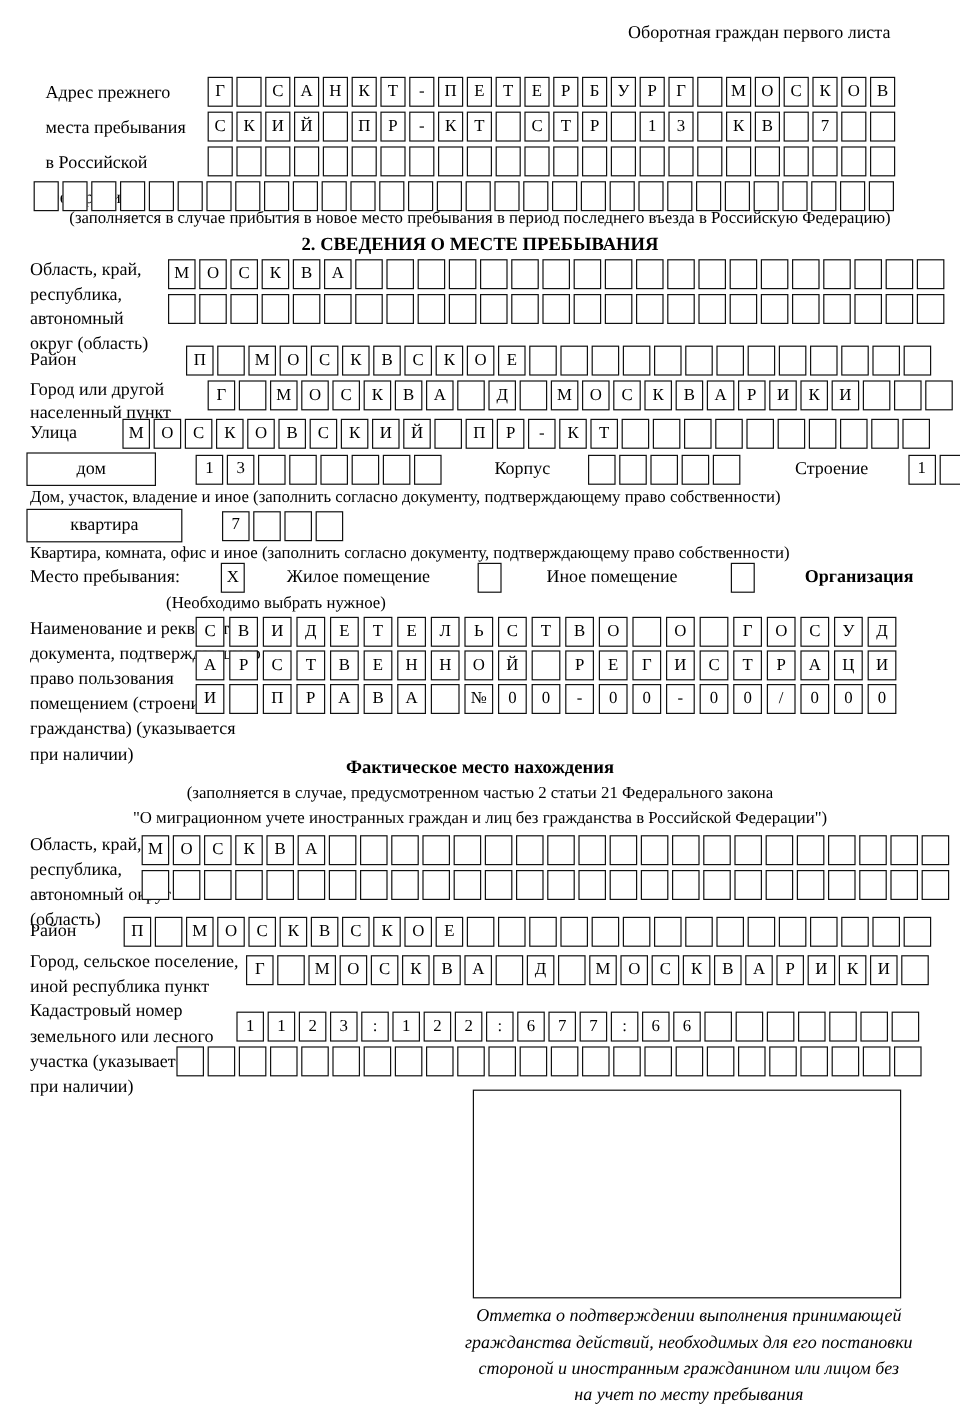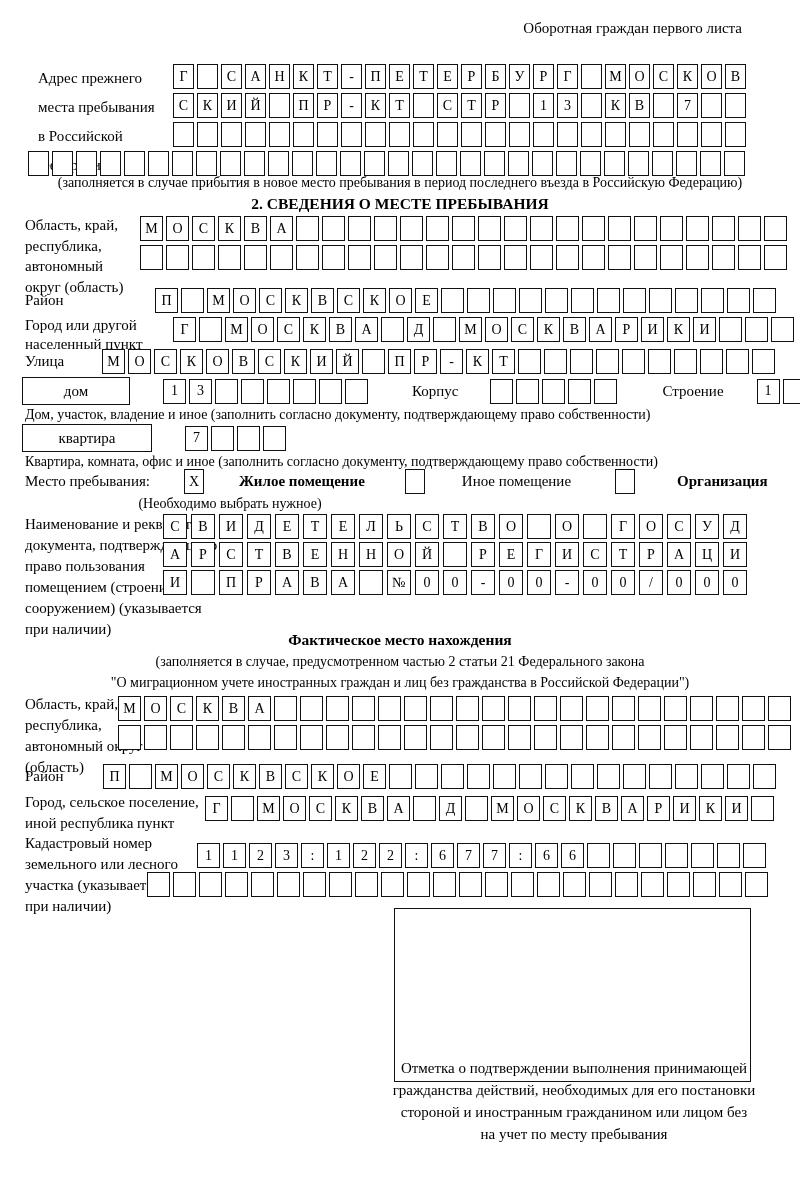--- a/index.html
+++ b/index.html
@@ -350,34 +350,34 @@
         <div class="c"></div>
         <div class="c"></div>
         <div class="c"></div>
       </div>
   </div>
   <div class="abs note" style="left:25px;top:454px;">Квартира, комната, офис и иное (заполнить согласно документу, подтверждающему право собственности)</div>
 
   <div class="abs inlineflex" style="left:25px;top:469px;">
     <div class="lbl">Место пребывания:</div>
     <div class="cb" style="margin-left:6px;">X</div>
-    <div class="lbl" style="margin-left:7px;font-weight:bold;">Жилое помещение</div>
+    <div class="lbl" style="margin-left:7px;">Жилое помещение</div>
     <div class="cb" style="margin-left:12px;"></div>
     <div class="lbl" style="margin-left:9px;">Иное помещение</div>
     <div class="cb" style="margin-left:16px;"></div>
     <div class="lbl" style="margin-left:14px;font-weight:bold;">Организация</div>
   </div>
   <div class="abs note" style="left:110px;top:496px;width:240px;text-align:center;">(Необходимо выбрать нужное)</div>
 
   <div class="abs lblcol" style="left:25px;top:514px;line-height:21px;">
     <div>Наименование и реквизиты</div>
     <div>документа, подтверждающего</div>
     <div>право пользования</div>
     <div>помещением (строением,</div>
-    <div>сооружением) (указывается</div>
+    <div>гражданства) (указывается</div>
     <div>при наличии)</div>
   </div>
   <div class="abs cellrow g28" style="left:163px;top:514px;">
       <div class="c">С</div>
       <div class="c">В</div>
       <div class="c">И</div>
       <div class="c">Д</div>
       <div class="c">Е</div>
       <div class="c">Т</div>
       <div class="c">Е</div>
@@ -620,20 +620,20 @@
       <div class="c"></div>
       <div class="c"></div>
       <div class="c"></div>
       <div class="c"></div>
       <div class="c"></div>
       <div class="c"></div>
       <div class="c"></div>
     </div>
 
   <div class="abs stampbox" style="left:394px;top:908px;width:357px;height:174px;"></div>
-  <div class="abs" style="left:380px;top:1057px;width:388px;">
+  <div class="abs" style="left:380px;top:1086px;width:388px;font-style:italic;">
     <div class="capline">Отметка о подтверждении выполнения принимающей</div>
     <div class="capline">гражданства действий, необходимых для его постановки</div>
     <div class="capline">стороной и иностранным гражданином или лицом без</div>
     <div class="capline">на учет по месту пребывания</div>
   </div>
 
 </div>
 
 </body></html>

